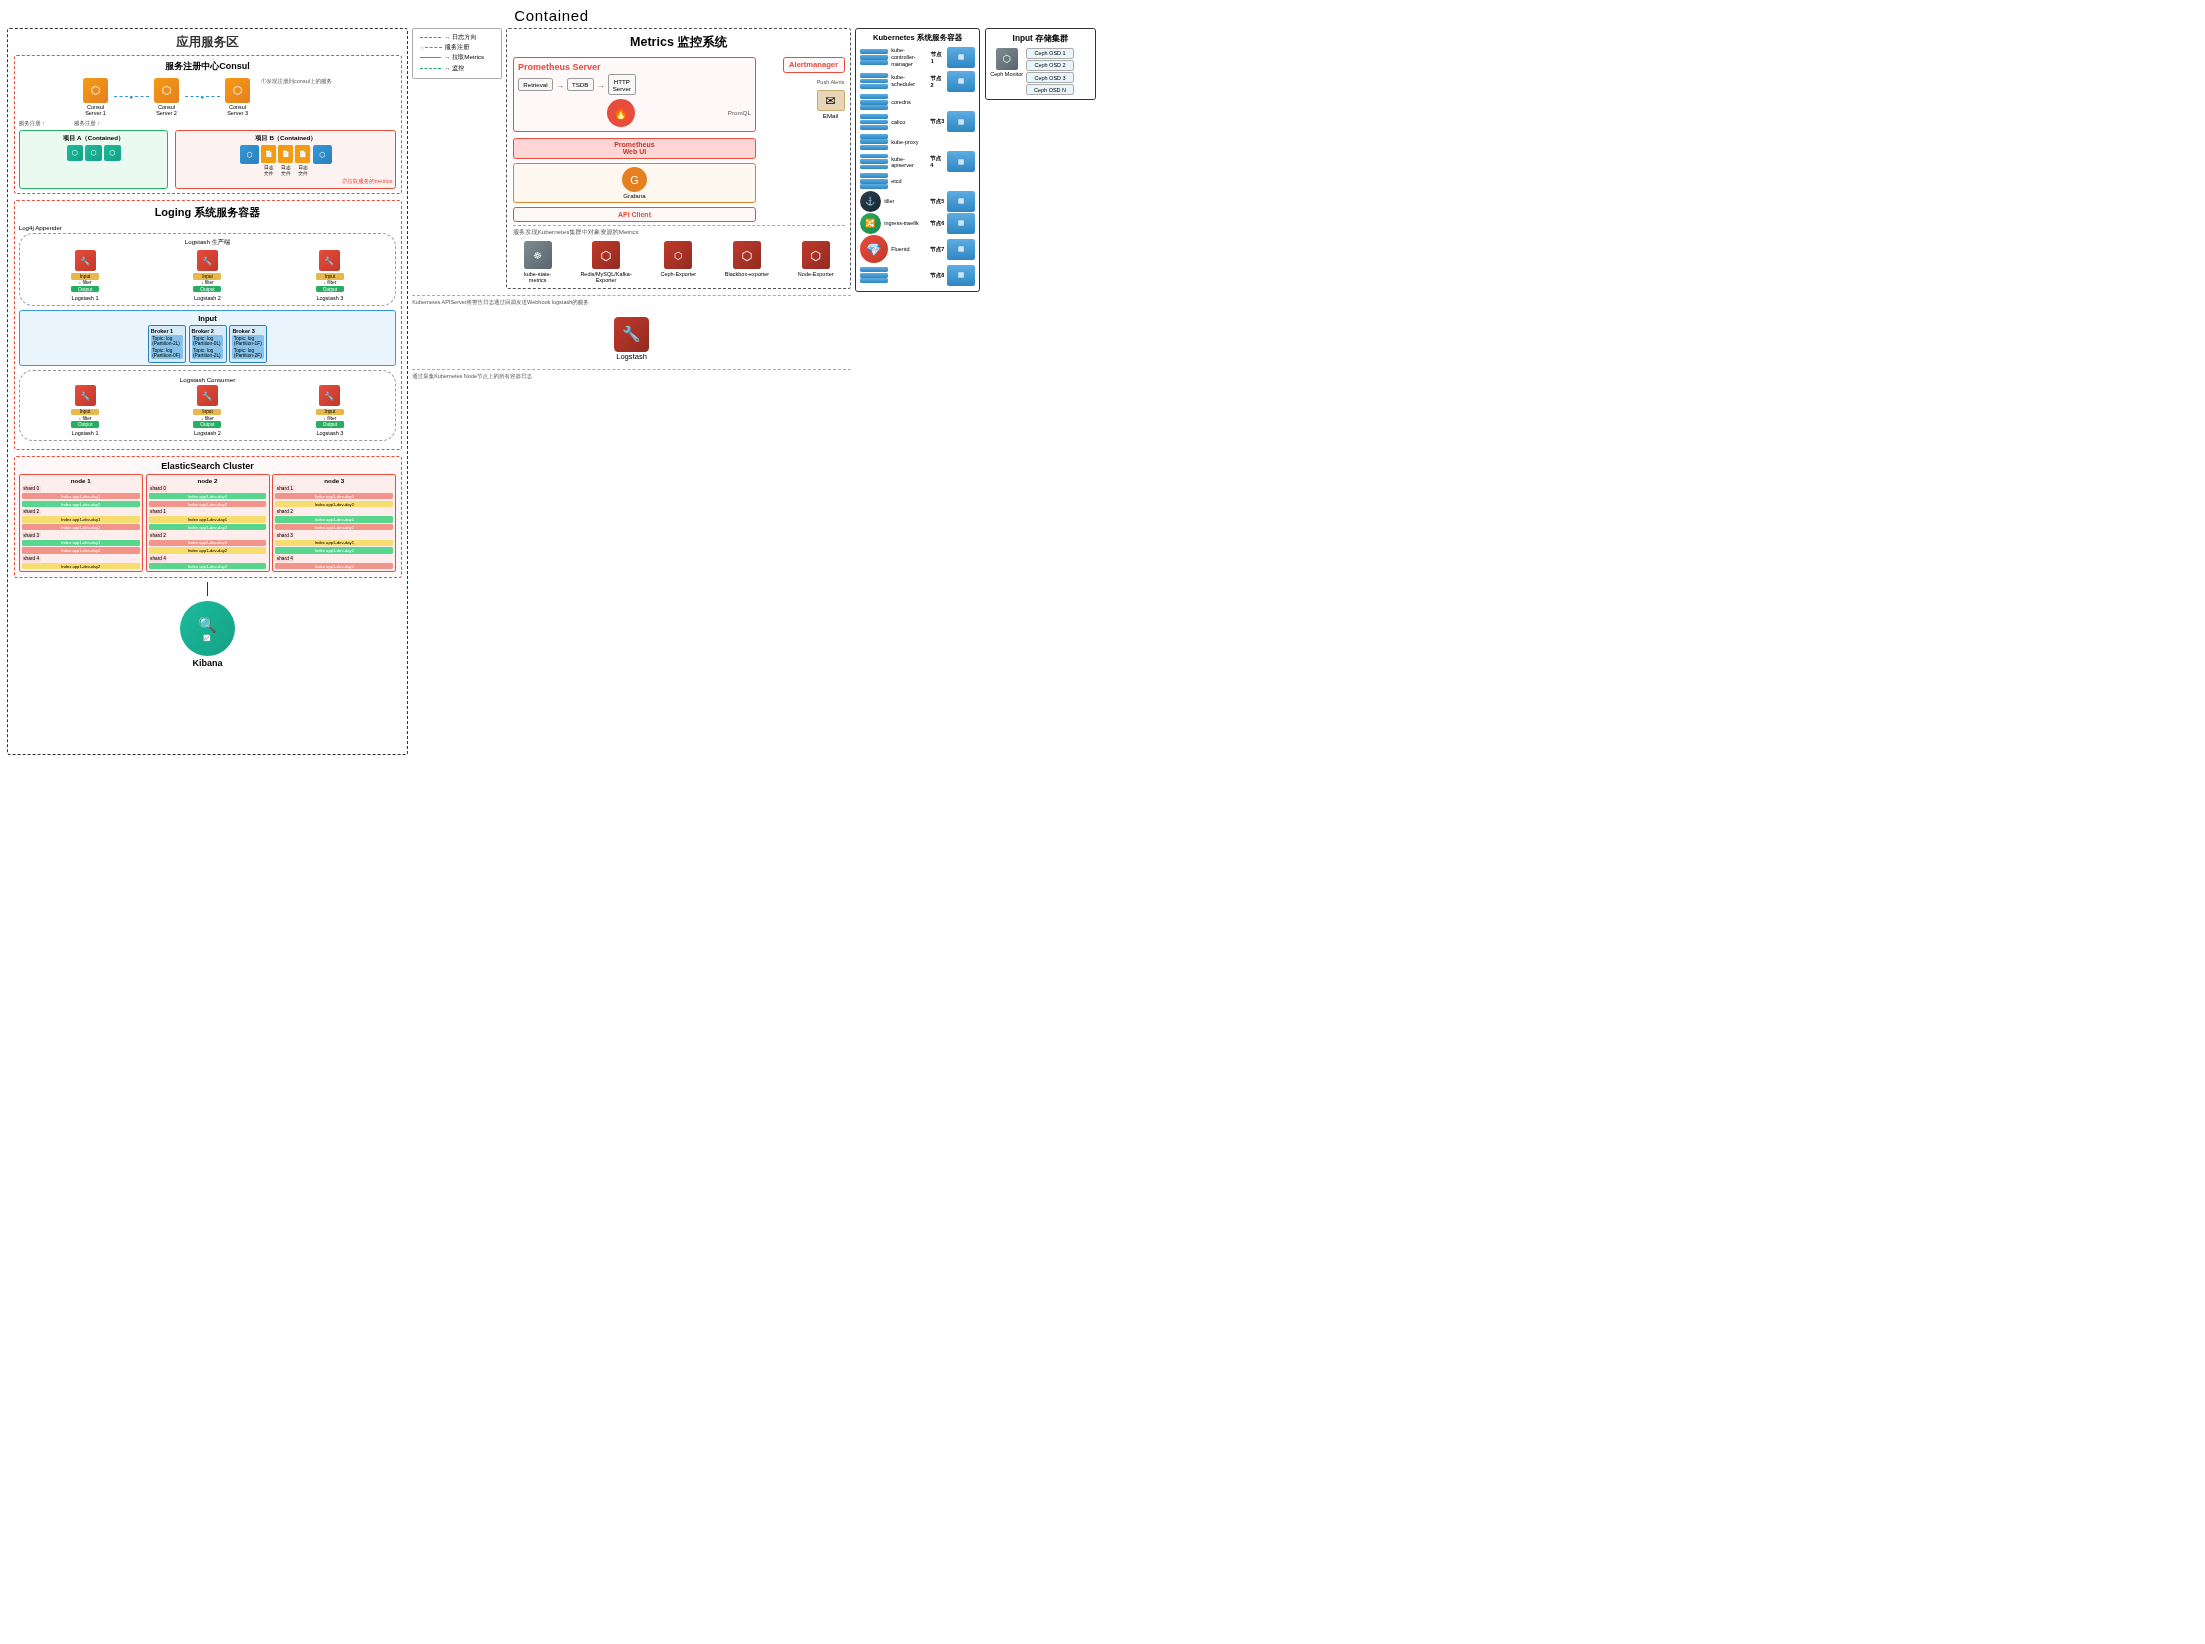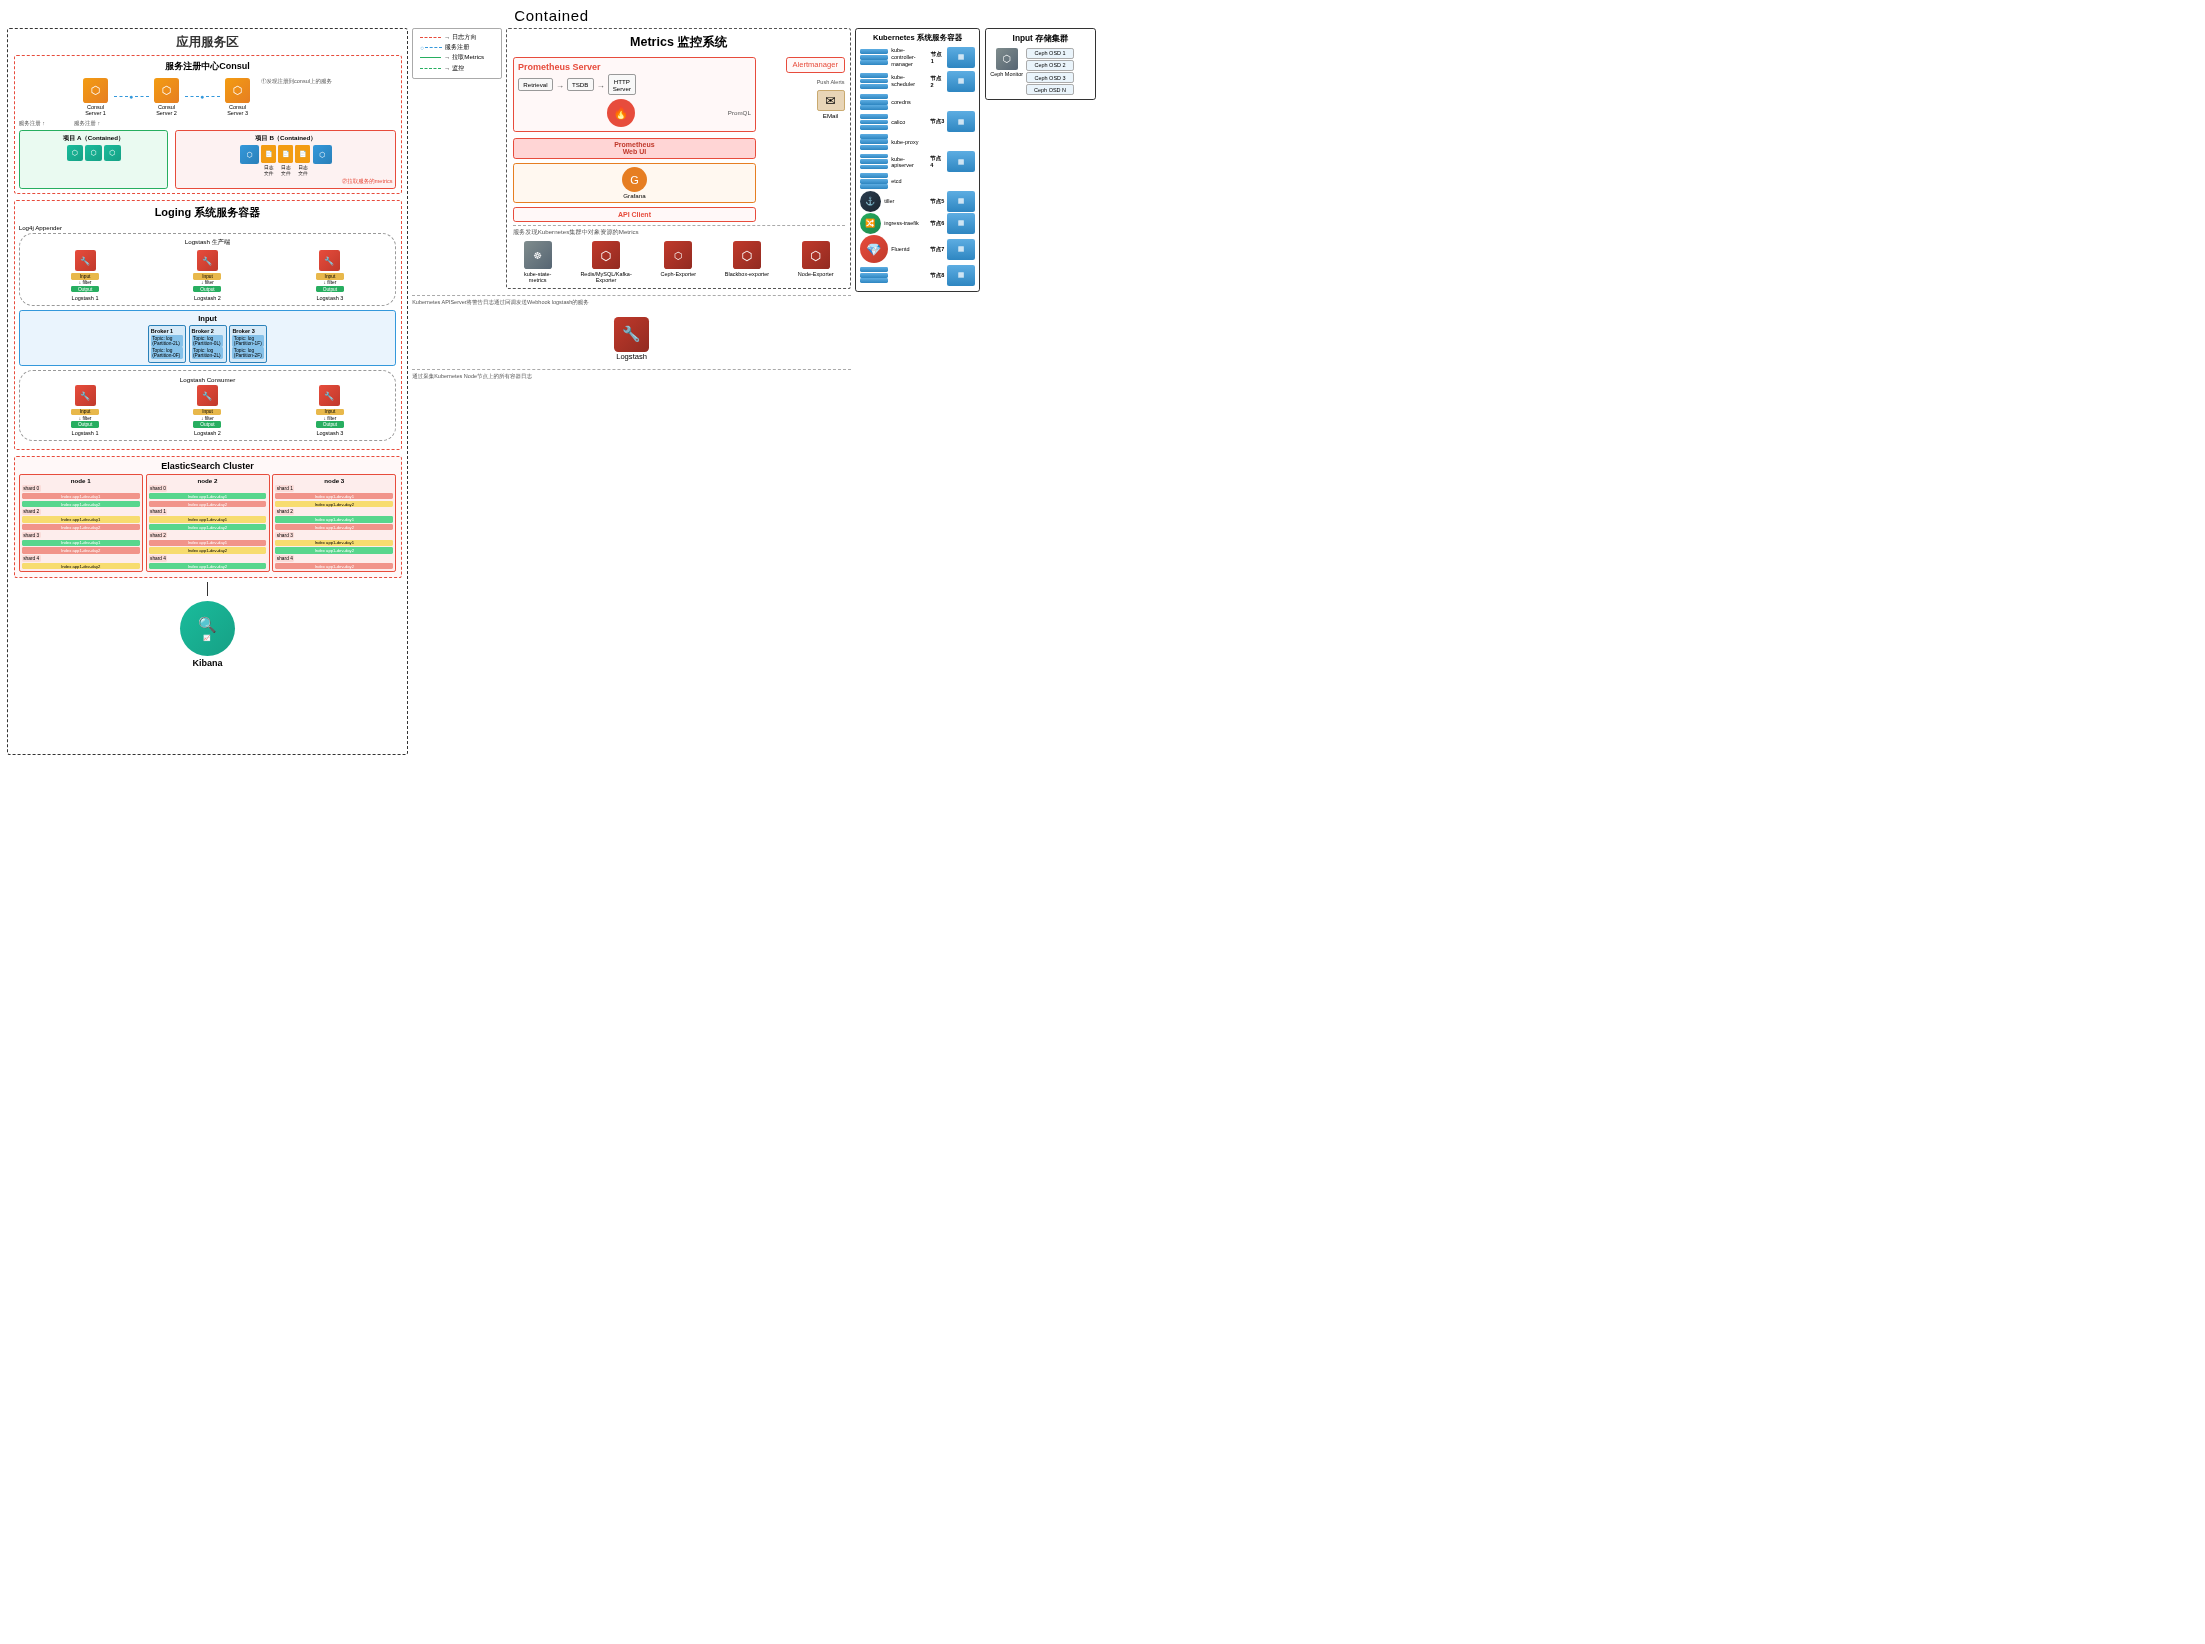--- a/index.html
+++ b/index.html
@@ -970,21 +970,21 @@
               <span>Grafana</span>
             </div>
 
             <div class="api-client-box">
               <span>API Client</span>
             </div>
           </div>
 
           <div style="display:flex;flex-direction:column;align-items:flex-end;gap:5.5px;min-width:83px;">
 
-            <div style="border:1.4px solid #e74c3c;border-radius:2.8px;padding:2.8px 5.5px;background:#fff8f8;text-align:center;font-size:7.6px;font-weight:normal;color:#e74c3c;">
+            <div style="border:1.4px solid #e74c3c;border-radius:2.8px;padding:2.8px 5.5px;background:#fff8f8;text-align:center;font-size:7.6px;font-weight:bold;color:#e74c3c;">
               <span>Alertmanager</span>
             </div>
             <div style="font-size:5.5px;color:#555;">Push Alerts</div>
 
             <div style="display:flex;flex-direction:column;align-items:center;gap:1.4px;">
               <div style="width:28px;height:21px;background:#e8d5b7;border:0.7px solid #c9a96e;border-radius:2.1px;display:flex;align-items:center;justify-content:center;font-size:12.5px;">✉</div>
               <span style="font-size:6.2px;">EMail</span>
             </div>
           </div>
         </div>

